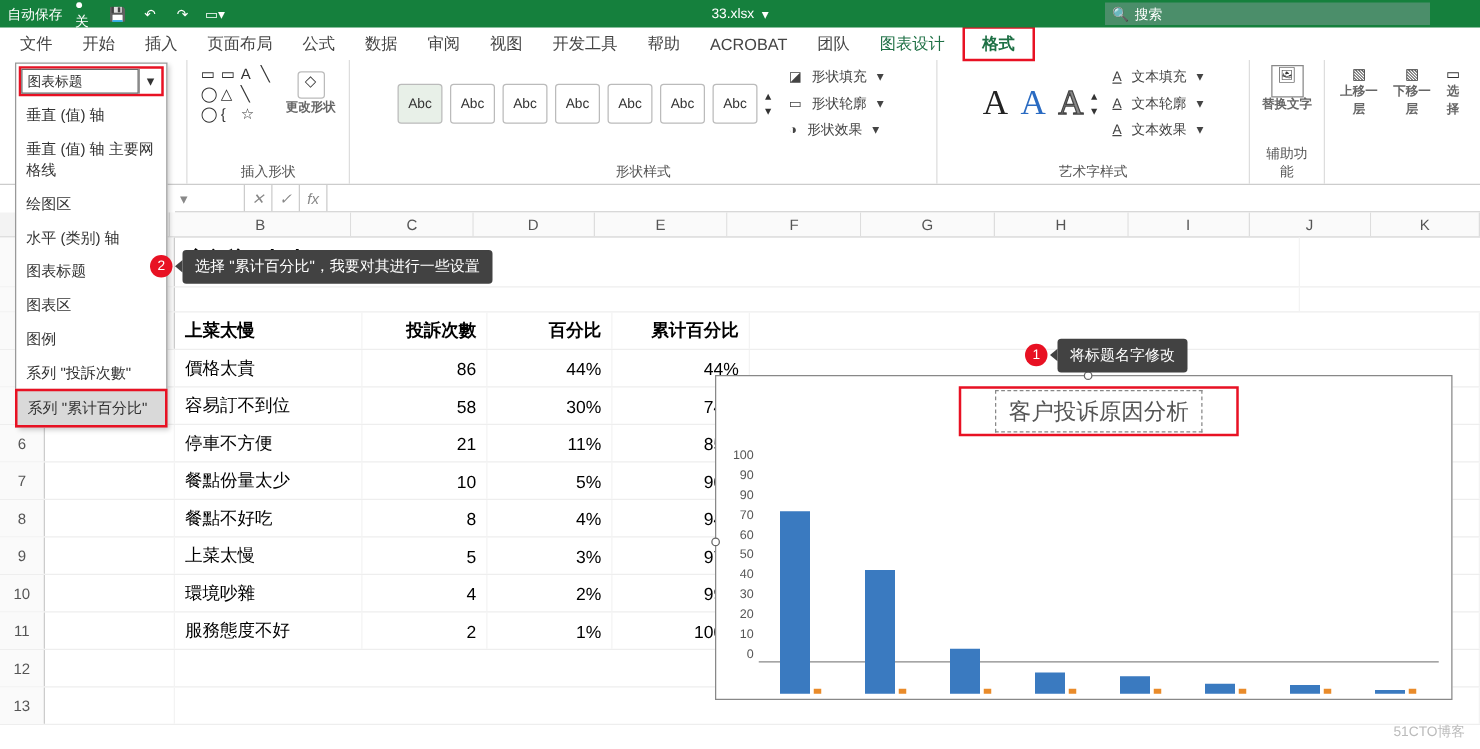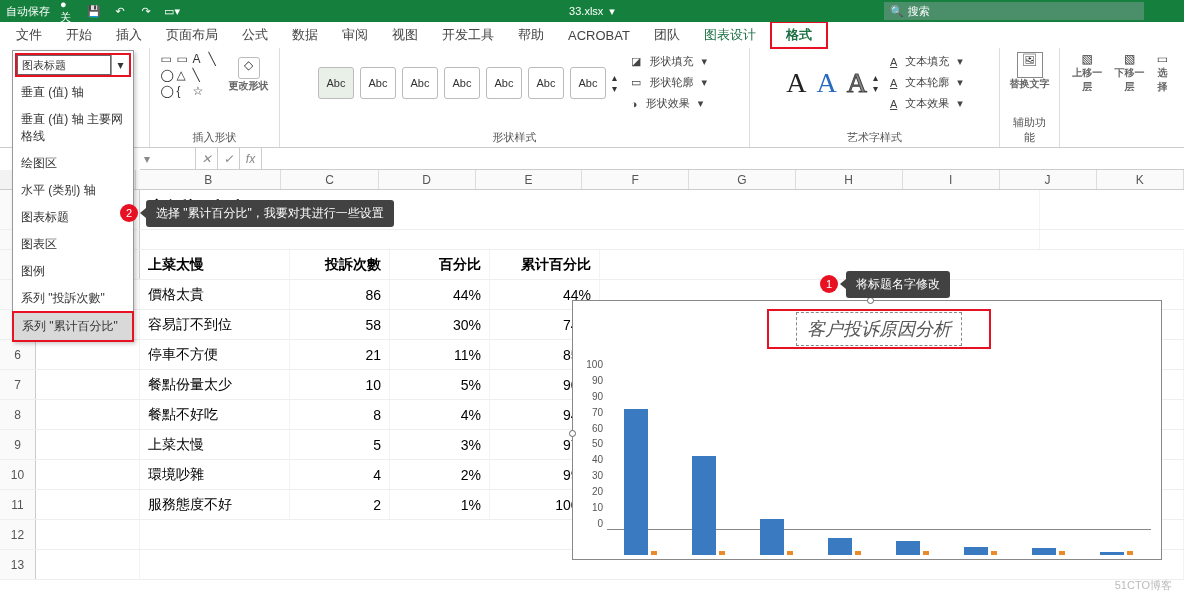--- a/index.html
+++ b/index.html
@@ -54,21 +54,21 @@
   .cell.bold { font-weight:bold; font-size:14px;}
 
   
   .cA{width:54px;} .cB{width:150px;} .cC{width:100px;} .cD{width:100px;} .cE{width:110px;}
   .cF{width:110px;} .cG{width:110px;} .cH{width:110px;} .cI{width:100px;} .cJ{width:100px;} .cK{width:90px;}
 
   
   .chart-overlay { position:absolute; top:130px; left:572px; width:590px; height:260px; border:1px solid #888; background:#fff;}
   .chart-overlay .ch-handle{position:absolute;width:7px;height:7px;background:#fff;border:1px solid #666;border-radius:50%;}
   .chart-title-box { position:absolute; top:8px; left:194px; width:224px; height:40px; border:2px solid #e81123; display:flex; align-items:center; justify-content:center;}
-  .chart-title-inner { border:1px dashed #888; padding:4px 10px; font-size:18px; color:#555;font-style:italic;}
+  .chart-title-inner { border:1px dashed #888; padding:4px 10px; font-size:18px; color:#555;}
   .y-axis { position:absolute; left:8px; top:58px; height:170px; display:flex; flex-direction:column; justify-content:space-between; font-size:10px; color:#555; text-align:right; width:22px;}
   .plot { position:absolute; left:34px; top:58px; right:10px; bottom:4px; }
   .bar { position:absolute; bottom:0; width:24px; background:#3a7ac0;}
   .baseline{position:absolute;left:34px;right:10px;height:1px;background:#888;top:228px;}
 
   
   .anno { position:absolute; background:#424242; color:#fff; font-size:12px; padding:5px 10px; border-radius:3px; white-space:nowrap; z-index:60;}
   .anno.a2 .tail{ position:absolute; left:-6px; top:8px; width:0;height:0;border-top:5px solid transparent;border-bottom:5px solid transparent;border-right:6px solid #424242;}
   .anno.a1 .tail{ position:absolute; left:-6px; top:8px; width:0;height:0;border-top:5px solid transparent;border-bottom:5px solid transparent;border-right:6px solid #424242;}
   .badge-solo{position:absolute;width:18px;height:18px;background:#e81123;border-radius:50%;color:#fff;display:flex;align-items:center;justify-content:center;font-size:11px;z-index:61;}

